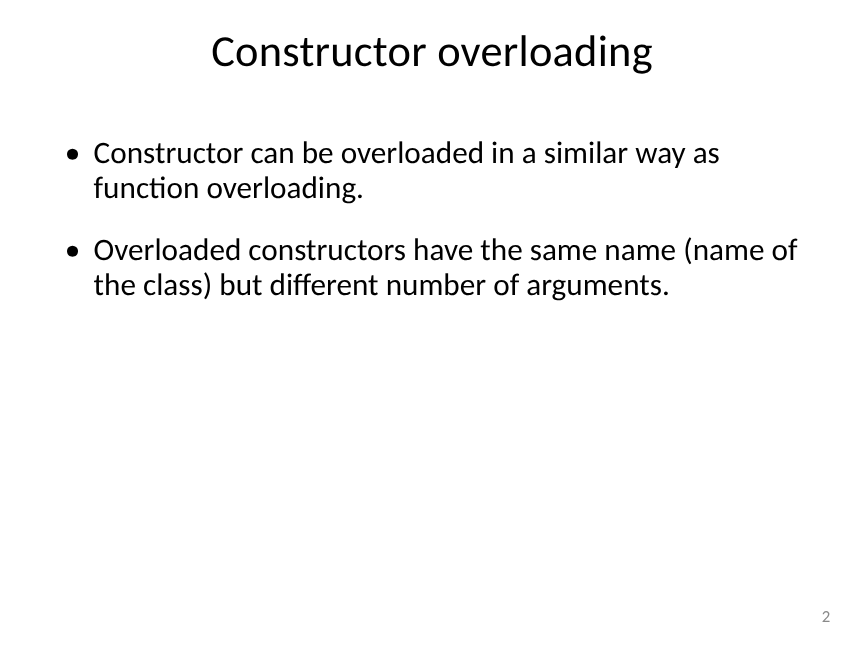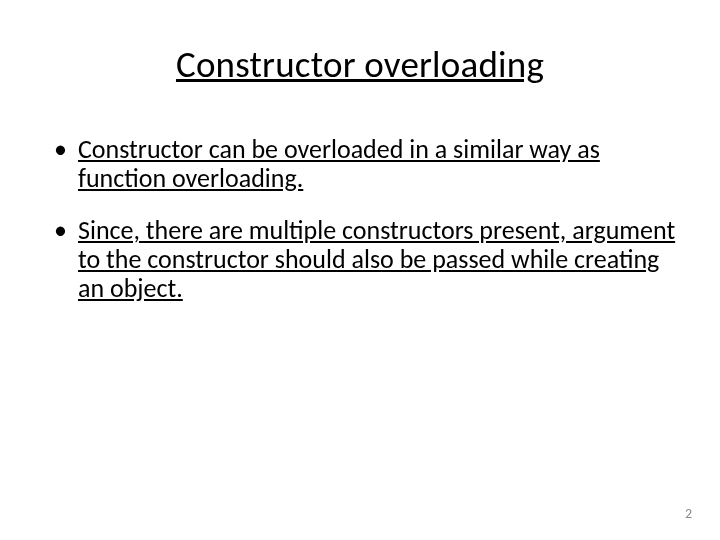--- a/index.html
+++ b/index.html
@@ -1,26 +1,26 @@
 <!DOCTYPE html>
 <html><head>
 <meta charset="utf-8">
 <style>
   * { margin: 0; padding: 0; box-sizing: border-box; }
   html, body { width: 720px; height: 540px; background: #fff; font-family: Calibri, "Segoe UI", Arial, sans-serif; color: #000; }
-  .slide { position: relative; width: 720px; height: 540px; padding: 40px 44px 30px 44px; text-decoration: underline; }
+  .slide { position: relative; width: 720px; height: 540px; padding: 18px 44px 30px 44px; }
   .title { font-size: 37px; font-weight: 400; text-align: center; margin-top: 2px; margin-bottom: 48px; letter-spacing: 0.2px; }
   .bullets { list-style: none; padding-left: 16px; }
   .bullets li { position: relative; font-size: 26px; line-height: 1.12; margin-bottom: 4px; padding-left: 18px; margin-top: 23px; }
   .bullets li::before { content: "•"; position: absolute; left: -6px; top: 0; font-size: 26px; }
   .page-num { position: absolute; right: 28px; bottom: 18px; font-size: 14px; color: #8a8a8a; }
 </style>
 </head>
 <body>
 
 <div class="slide">
   <h1 class="title">Constructor overloading</h1>
   <ul class="bullets">
     <li>Constructor can be overloaded in a similar way as function overloading.</li>
-    <li>Since, there are multiple constructors present, argument to the constructor should also be passed while creating an object.</li>
+    <li>Overloaded constructors have the same name (name of the class) but different number of arguments.</li>
   </ul>
   <div class="page-num">2</div>
 </div>
 
 </body></html>

